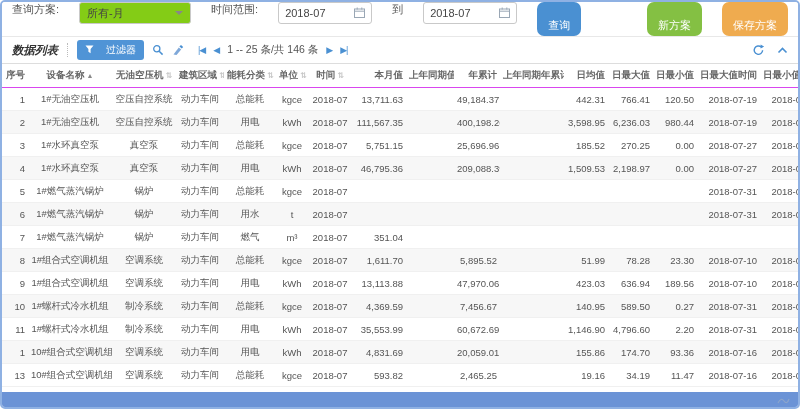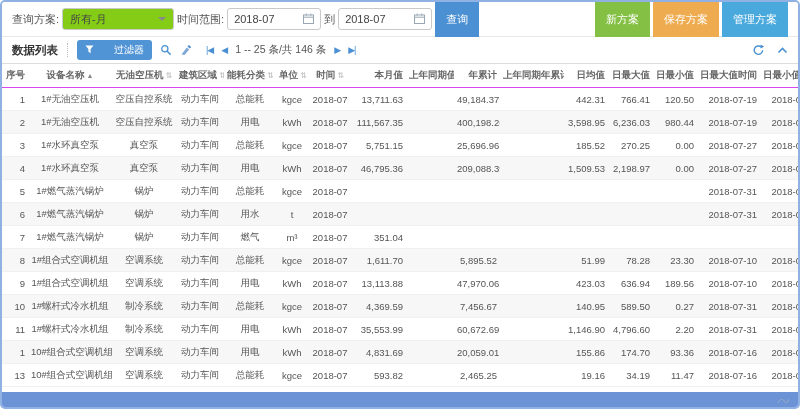--- a/index.html
+++ b/index.html
@@ -12,22 +12,22 @@
     width: 800px; height: 409px;
     border: 2px solid #8fb1e3;
     border-radius: 5px;
     overflow: hidden;
     display: flex; flex-direction: column;
     background: #fff;
   }
   
   .query-bar {
     height: 35px; flex: 0 0 35px;
-    display: flex; align-items: center;
-    padding: 0 10px; gap: 3px;
+    display: flex; 
+    padding: 0 10px; gap: 20px;
     border-bottom: 1px solid #e8e8e8;
     background: #fff;
   }
   .lbl { font-size: 11px; color: #555; white-space: nowrap; }
   .select {
     width: 112px; height: 22px;
     border: 1px solid #c9c9c9; border-radius: 3px;
     display: flex; align-items: center; justify-content: space-between;
     padding: 0 7px; font-size: 11px; color: #444; background: #84cc16;
     cursor: pointer;
@@ -38,44 +38,44 @@
     border-top: 4px solid #888;
   }
   .datebox {
     width: 94px; height: 22px;
     border: 1px solid #c9c9c9; border-radius: 3px;
     display: flex; align-items: center; justify-content: space-between;
     padding: 0 6px; font-size: 11px; color: #444; background: #fff;
     cursor: text;
   }
   .btn {
-    border: none; border-radius: 2px;
+    border: none; border-radius: 7px;
     color: #fff; font-size: 11px;
     padding: 16px 11px; cursor: pointer;
     font-family: inherit; white-space: nowrap;
   }
   .btn-primary { background: #4a90d2; }
   .btn-green   { background: #84c043; }
   .btn-orange  { background: #efab4f; }
   .btn-lblue   { background: #49a9dd; }
   .spacer { flex: 1; }
   
   .toolbar {
     height: 27px; flex: 0 0 27px;
     display: flex; align-items: center;
     padding: 0 10px; gap: 8px;
     border-bottom: 1px solid #ddd;
     background: #fff;
   }
-  .panel-title { font-size: 11.5px; font-weight: bold; color: #333; }
+  .panel-title { font-size: 11.5px; font-weight: bold; color: #333; font-style: italic; }
   .vsep { height: 14px; border-left: 1px dotted #bbb; margin: 0 1px; }
   .filter-btn {
     background: #5094d6; color: #fff; border: none; border-radius: 3px;
     font-size: 10px; padding: 3px 8px;
-    display: inline-flex; align-items: center; gap: 20px;
+    display: inline-flex; align-items: center; gap: 12px;
     cursor: pointer; font-family: inherit;
   }
   .tb-icon { display: inline-flex; align-items: center; cursor: pointer; }
   .pg { display: flex; align-items: center; gap: 8px; margin-left: 6px; }
   .pgbtn { color: #4a90d2; font-size: 9px; cursor: pointer; letter-spacing: -1px; }
   .pgtext { font-size: 10.5px; color: #555; }
   .tb-right { margin-left: auto; display: flex; align-items: center; gap: 12px; }
   
   .table-wrap { flex: 1 1 auto; overflow: hidden; background: #fff; }
   table { width: 100%; border-collapse: collapse; table-layout: fixed; }
@@ -130,21 +130,20 @@
             <rect x="0.5" y="2" width="10" height="8.5" fill="none" stroke="#9aa7b5"></rect>
             <line x1="0.5" y1="4.2" x2="10.5" y2="4.2" stroke="#9aa7b5"></line>
             <line x1="3.2" y1="0.5" x2="3.2" y2="2.6" stroke="#9aa7b5"></line>
             <line x1="7.8" y1="0.5" x2="7.8" y2="2.6" stroke="#9aa7b5"></line>
           </svg></span>
     </div>
     <button class="btn btn-primary">查询</button>
     <span class="spacer"></span>
     <button class="btn btn-green">新方案</button>
     <button class="btn btn-orange">保存方案</button>
-    <button class="btn btn-lblue">管理方案</button>
   </div>
 
   <div class="toolbar">
     <span class="panel-title">数据列表</span>
     <span class="vsep"></span>
     <button class="filter-btn">
       <span><svg width="9" height="9" viewBox="0 0 9 9">
             <path d="M0.5 0.5 H8.5 L5.6 4 V8.3 L3.4 6.7 V4 Z" fill="#ffffff"></path>
           </svg></span>
       <span>过滤器</span>

